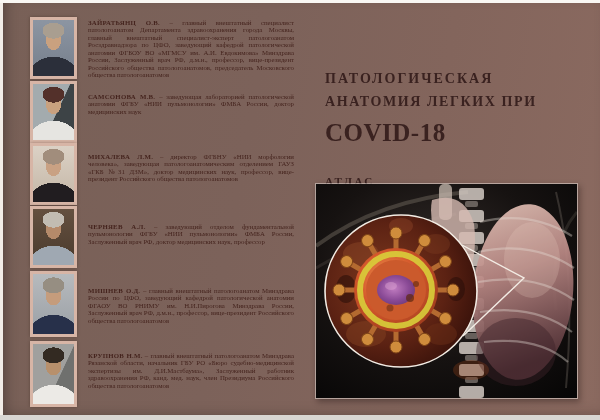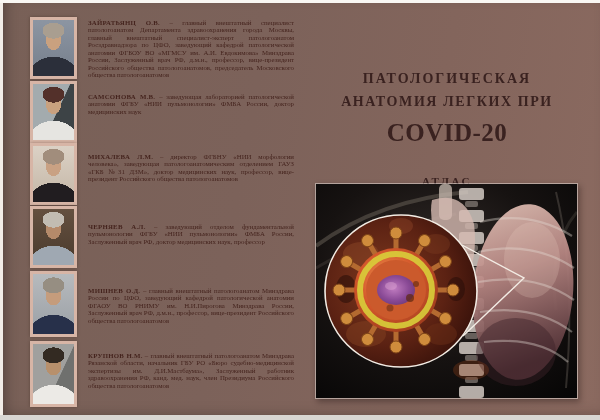--- a/index.html
+++ b/index.html
@@ -36,21 +36,21 @@
        color:#45241e;font-size:6.8px;line-height:7.45px;text-align:justify;}
   .bio b{letter-spacing:.25px;}
   .r1p{top:14px;} .r1t{top:16px;}
   .r2p{top:78px;} .r2t{top:90px;}
   .r3p{top:140px;} .r3t{top:150px;}
   .r4p{top:203px;} .r4t{top:220px;}
   .r5p{top:268px;} .r5t{top:284px;}
   .r6p{top:338px;} .r6t{top:349px;}
 
   
-  .title-block{position:absolute;left:322px;top:66px;width:244px;text-align:center;
+  .title-block{position:absolute;left:322px;top:66px;width:244px;text-align:left;
                color:#3a2220;font-weight:bold;font-family:Liberation Serif, serif;}
   .t1{font-size:14px;line-height:20px;letter-spacing:2px;}
   .t2{font-size:14px;line-height:24px;letter-spacing:1.6px;margin-top:1px;}
   .t3{font-size:25px;line-height:32px;letter-spacing:.5px;margin-top:3px;}
   .t4{font-size:11px;line-height:20px;letter-spacing:2.5px;margin-top:22px;}
 
   .art{position:absolute;left:312px;top:180px;width:261px;height:214px;
        border:1px solid rgba(245,240,234,.45);box-sizing:content-box;
        box-shadow:2px 3px 6px rgba(20,10,8,.35);}
   .art svg{display:block;}
@@ -96,21 +96,21 @@
           <div class="pic ph6 tall"></div>
         </div>
       <p class="bio r6t"><b>КРУПНОВ Н.М.</b> <span>– главный внештатный патологоанатом Минздрава Рязанской области, начальник ГБУ РО «Бюро судебно-медицинской экспертизы им. Д.И.Мастбаума», Заслуженный работник здравоохранения РФ, канд. мед. наук, член Президиума Российского общества патологоанатомов</span></p>
 
     </section>
 
     <section>
       <div class="title-block">
         <div class="t1">ПАТОЛОГИЧЕСКАЯ</div>
         <div class="t2">АНАТОМИЯ ЛЕГКИХ ПРИ</div>
-        <div class="t3">COVID-20</div>
+        <div class="t3">COVID-18</div>
         <div class="t4">АТЛАС</div>
       </div>
 
       <div class="art">
         <svg width="261" height="214" viewBox="0 0 261 214" xmlns="http://www.w3.org/2000/svg">
           <defs>
             <radialGradient id="gBg" cx="45%" cy="38%" r="80%">
               <stop offset="0" stop-color="#342d2a"></stop>
                 <stop offset="55%" stop-color="#161211"></stop>
                 <stop offset="100%" stop-color="#070606"></stop>

